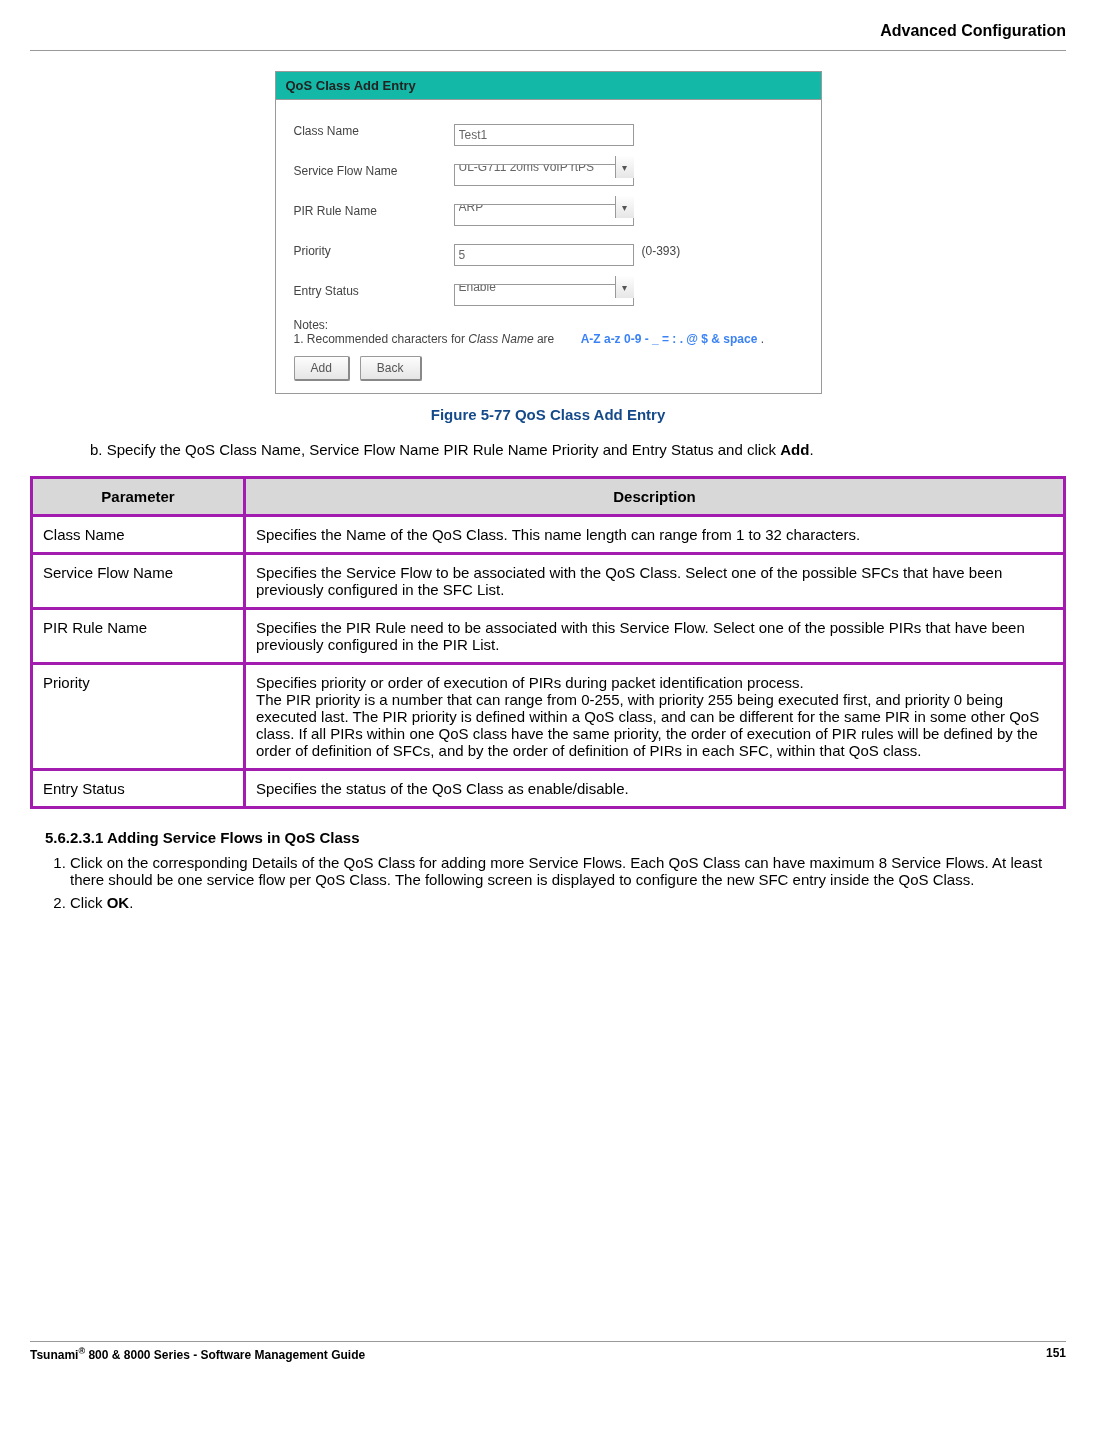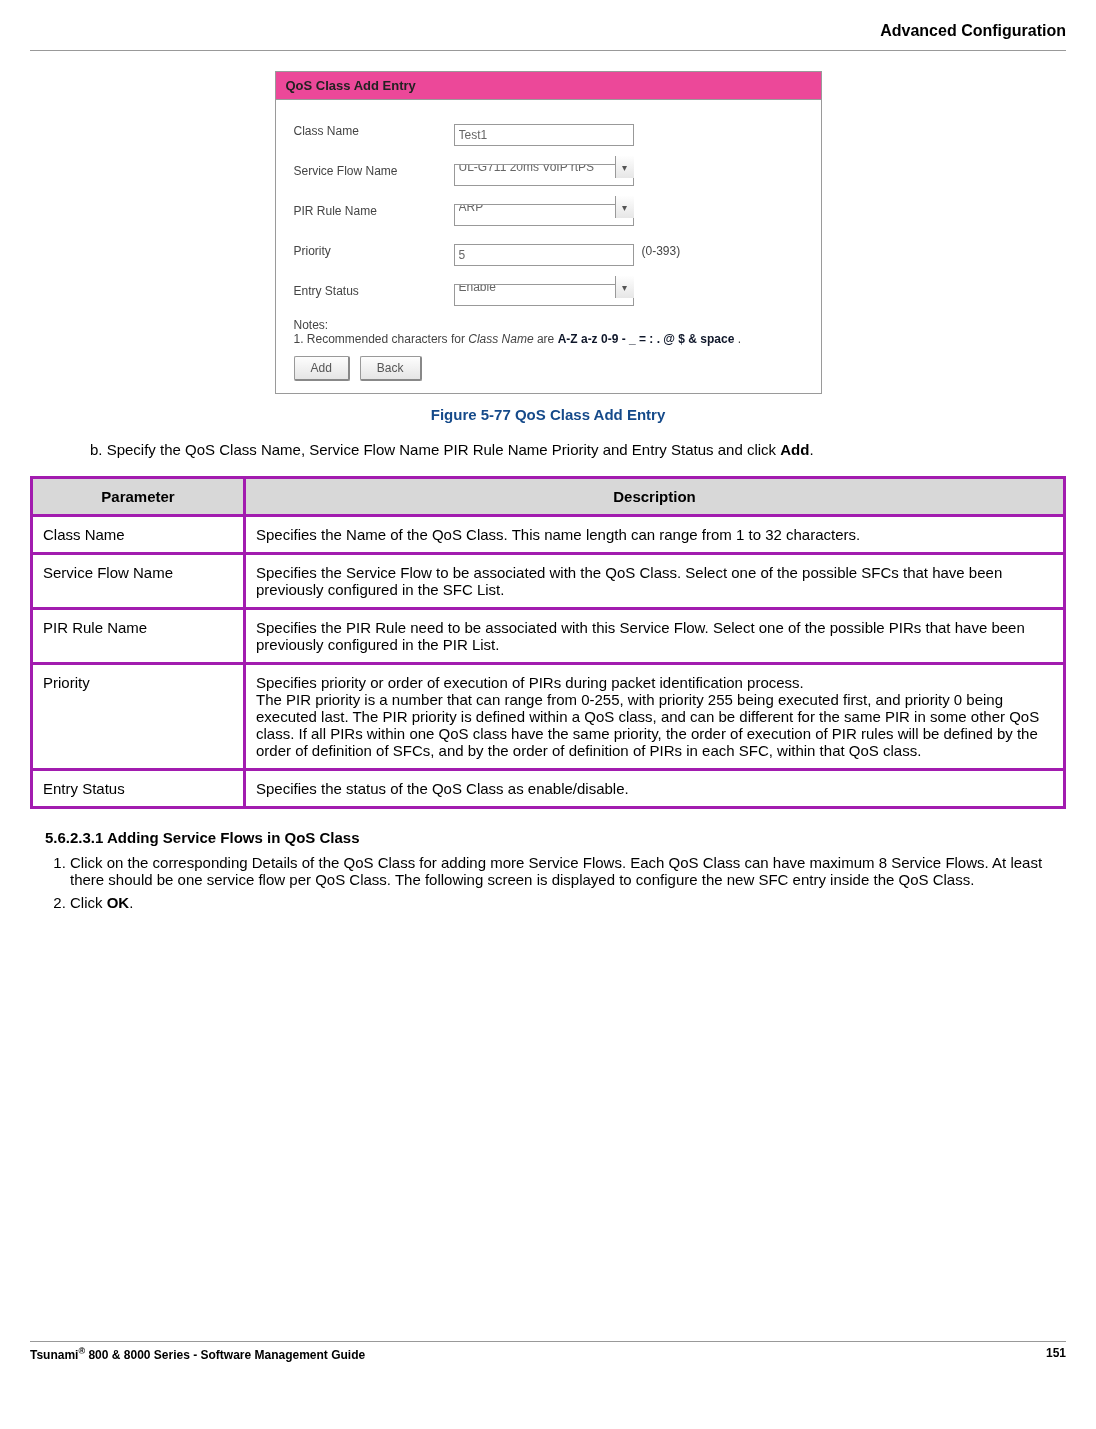--- a/index.html
+++ b/index.html
@@ -30,21 +30,21 @@
   .screenshot {
     width: 545px;
     margin: 0 auto;
     border: 1px solid #9a9a9a;
     background: #fff;
     font-family: Verdana, Arial, sans-serif;
     font-size: 12px;
     color: #444;
   }
   .screenshot-title {
-    background: #ec4899;
+    background: #14b8a6;
     border-bottom: 1px solid #9a9a9a;
     padding: 6px 10px;
     font-weight: bold;
     font-size: 13px;
     color: #222;
   }
   .screenshot-body {
     padding: 16px 12px 12px 18px;
   }
   .form-row {
@@ -94,21 +94,21 @@
     font-size: 12px;
     color: #444;
     margin-left: 8px;
   }
   .notes {
     margin-top: 12px;
     font-size: 12px;
     color: #444;
   }
   .notes .italic { font-style: italic; }
-  .notes strong { color:#0f172a; }
+  .notes strong { color:#3b82f6;margin-left:23px; }
   .btn-row { margin-top: 10px; display:flex; gap:10px; }
   .btn {
     border: 1px solid #999;
     border-bottom: 2px solid #888;
     border-right: 2px solid #888;
     background: linear-gradient(#fdfdfd,#e5e5e5);
     padding: 4px 16px;
     font-size: 12px;
     color: #555;
     cursor: default;

